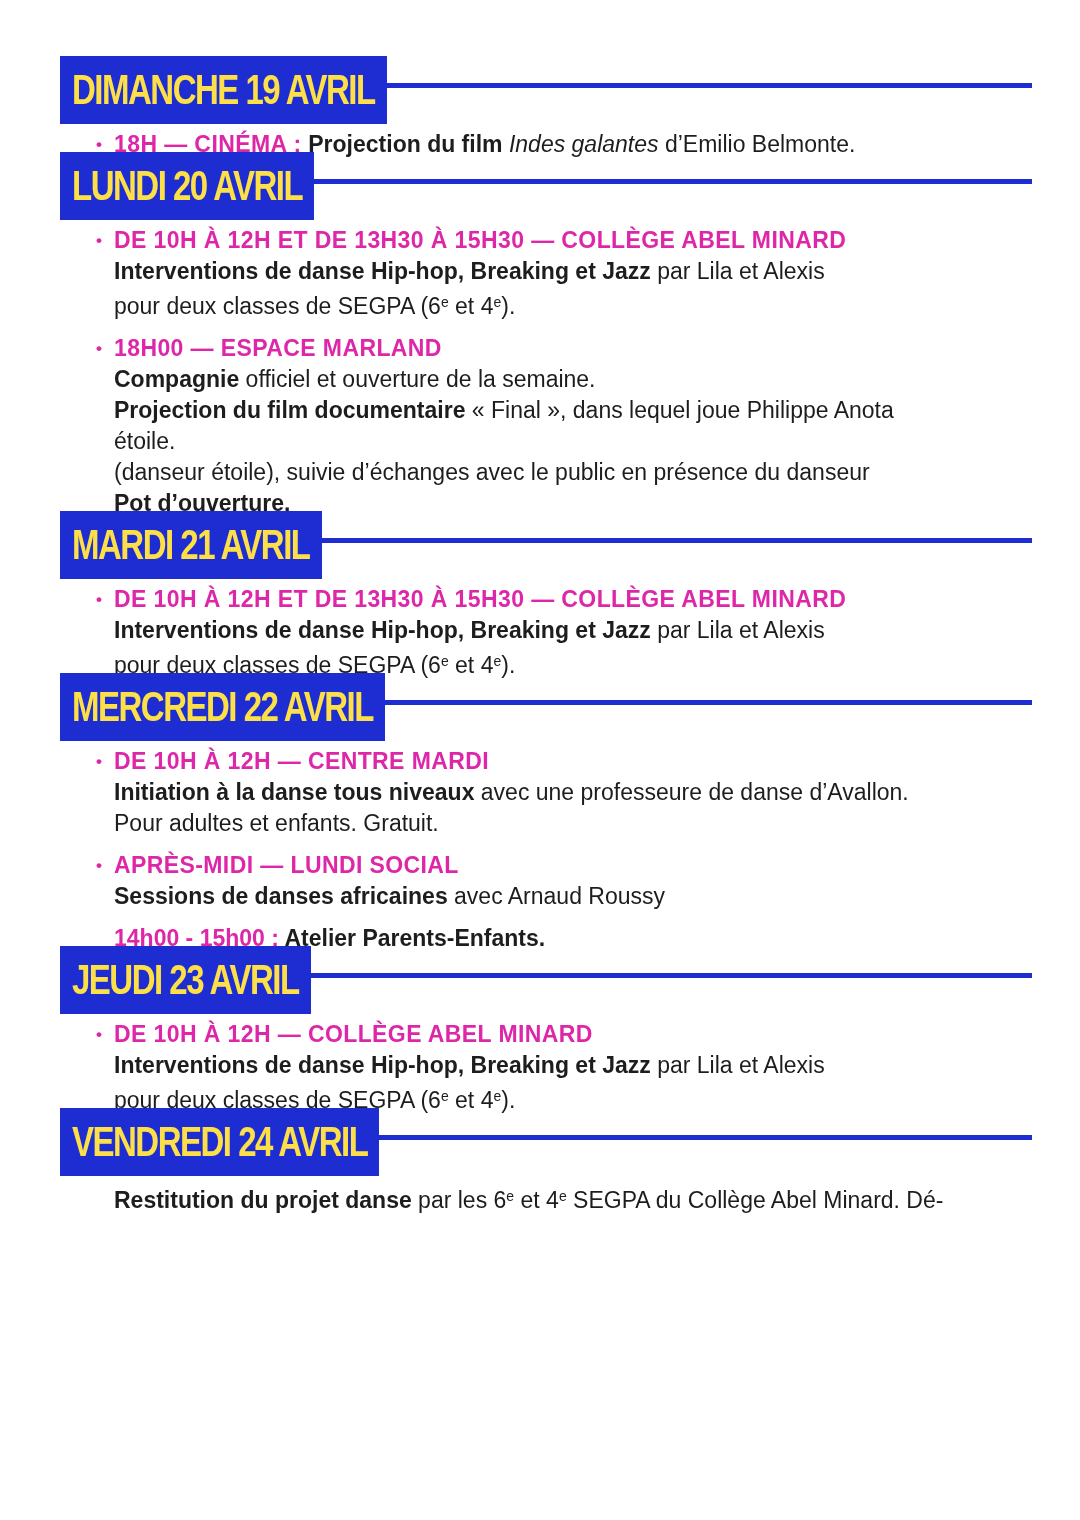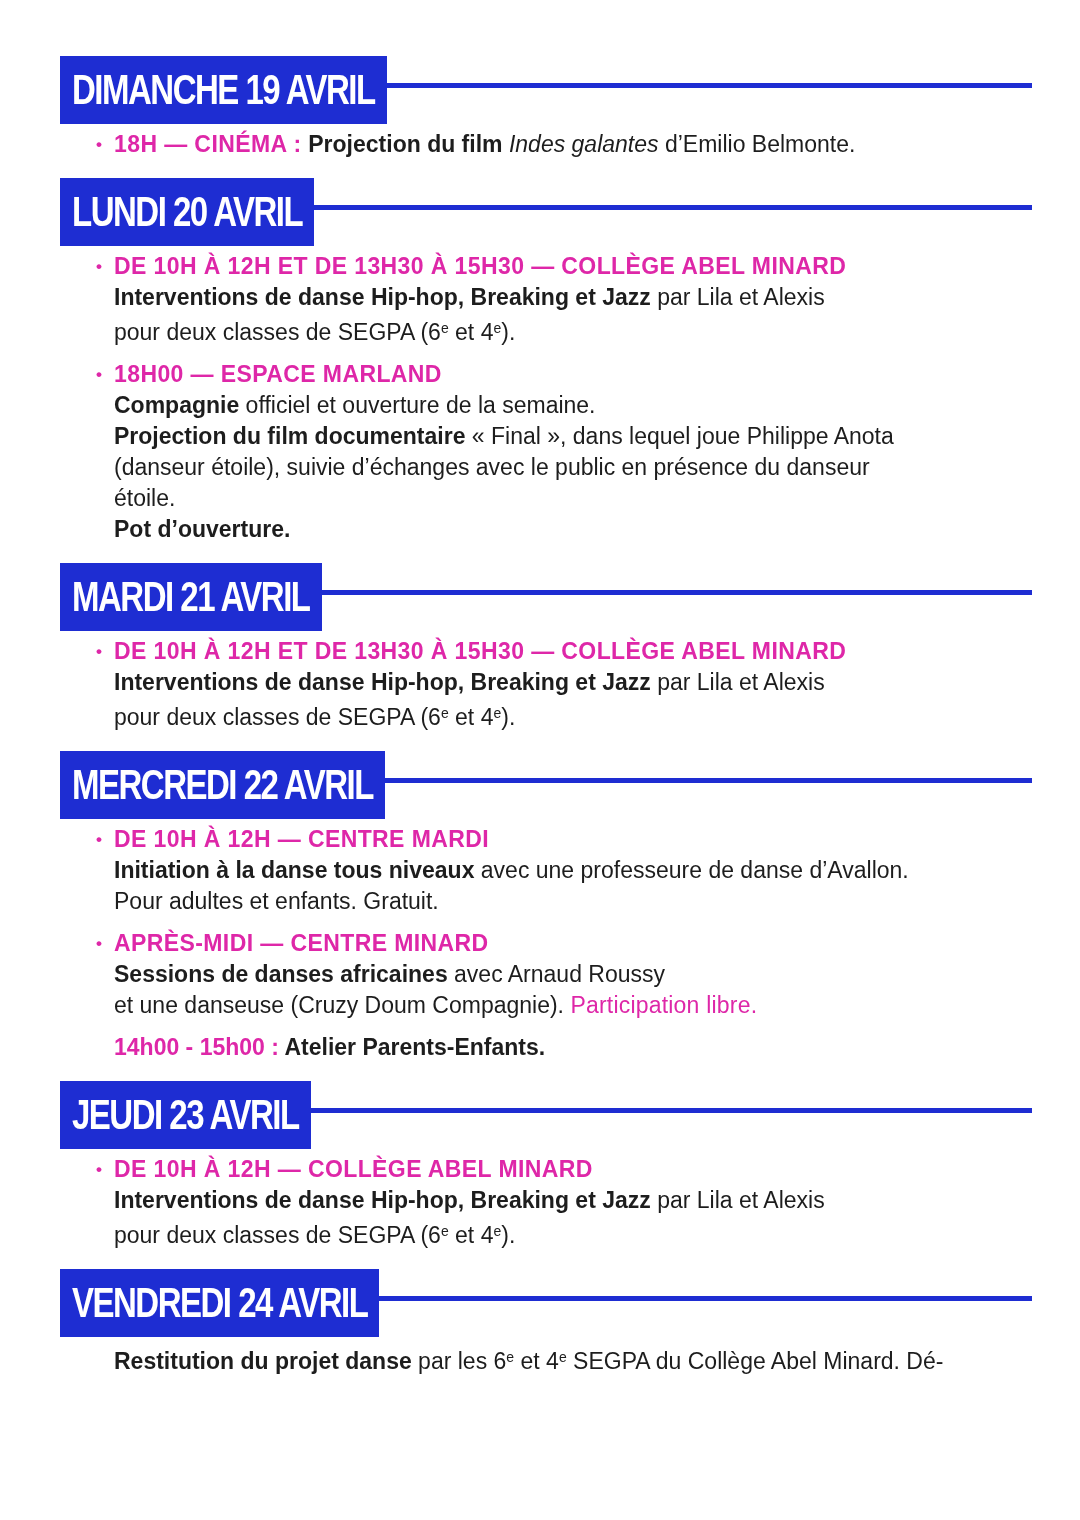--- a/index.html
+++ b/index.html
@@ -12,28 +12,28 @@
   .page{
     position:relative;
     width:1080px;height:1520px;
     box-sizing:border-box;
     background:var(--page-bg);
     padding:64px 48px 0 60px;
     overflow:hidden;
     font-family:"Liberation Sans", sans-serif;
     color:var(--text);
   }
-  .day-section{margin-top:26px;}
+  .day-section{}
   .day-section:first-child{margin-top:0;}
   .day-header{
     display:flex;align-items:center;height:52px;margin-bottom:13px;
   }
   .day-box{
     background:var(--blue);
-    color:#ffffff;
+    color:#fde047;
     height:36px;
     display:flex;align-items:center;
     padding:16px 12px;
     white-space:nowrap;
   }
   .day-title{
     display:inline-block;
     font-size:33px;
     font-weight:800;
     letter-spacing:-1.5px;
@@ -100,22 +100,22 @@
       </div>
       <div class="event">
         <div class="line heading"><span class="bullet">•</span><span class="seg s-hb">DE 10H À 12H ET DE 13H30 À 15H30 — COLLÈGE ABEL MINARD</span></div>
         <div class="line body"><span class="seg s-b">Interventions de danse Hip-hop, Breaking et Jazz</span><span class="seg s-n"> par Lila et Alexis</span></div>
         <div class="line body"><span class="seg s-n">pour deux classes de SEGPA (6</span><span class="seg s-sup">e</span><span class="seg s-n"> et 4</span><span class="seg s-sup">e</span><span class="seg s-n">).</span></div>
       </div>
       <div class="event">
         <div class="line heading"><span class="bullet">•</span><span class="seg s-hb">18H00 — ESPACE MARLAND</span></div>
         <div class="line body"><span class="seg s-b">Compagnie</span><span class="seg s-n"> officiel et ouverture de la semaine.</span></div>
         <div class="line body"><span class="seg s-b">Projection du film documentaire</span><span class="seg s-n"> « Final », dans lequel joue Philippe Anota</span></div>
+        <div class="line body"><span class="seg s-n">étoile.</span></div>
         <div class="line body"><span class="seg s-n">(danseur étoile), suivie d’échanges avec le public en présence du danseur</span></div>
-        <div class="line body"><span class="seg s-n">étoile.</span></div>
         <div class="line body"><span class="seg s-b">Pot d’ouverture.</span></div>
       </div>
     </section>
     <section class="day-section">
       <div class="day-header">
         <div class="day-box">
           <span class="day-title">MARDI 21 AVRIL</span>
         </div>
         <div class="day-rule"></div>
       </div>
@@ -131,23 +131,22 @@
           <span class="day-title">MERCREDI 22 AVRIL</span>
         </div>
         <div class="day-rule"></div>
       </div>
       <div class="event">
         <div class="line heading"><span class="bullet">•</span><span class="seg s-hb">DE 10H À 12H — CENTRE MARDI</span></div>
         <div class="line body"><span class="seg s-b">Initiation à la danse tous niveaux</span><span class="seg s-n"> avec une professeure de danse d’Avallon.</span></div>
         <div class="line body"><span class="seg s-n">Pour adultes et enfants. Gratuit.</span></div>
       </div>
       <div class="event">
-        <div class="line heading"><span class="bullet">•</span><span class="seg s-hb">APRÈS-MIDI — CENTRE MINARD</span></div>
+        <div class="line heading"><span class="bullet">•</span><span class="seg s-hb">APRÈS-MIDI — LUNDI SOCIAL</span></div>
         <div class="line body"><span class="seg s-b">Sessions de danses africaines</span><span class="seg s-n"> avec Arnaud Roussy</span></div>
-        <div class="line body"><span class="seg s-n">et une danseuse (Cruzy Doum Compagnie). </span><span class="seg s-p">Participation libre.</span></div>
       </div>
       <div class="event">
         <div class="line time"><span class="seg s-pb">14h00 - 15h00 : </span><span class="seg s-b">Atelier Parents-Enfants.</span></div>
       </div>
     </section>
     <section class="day-section">
       <div class="day-header">
         <div class="day-box">
           <span class="day-title">JEUDI 23 AVRIL</span>
         </div>

